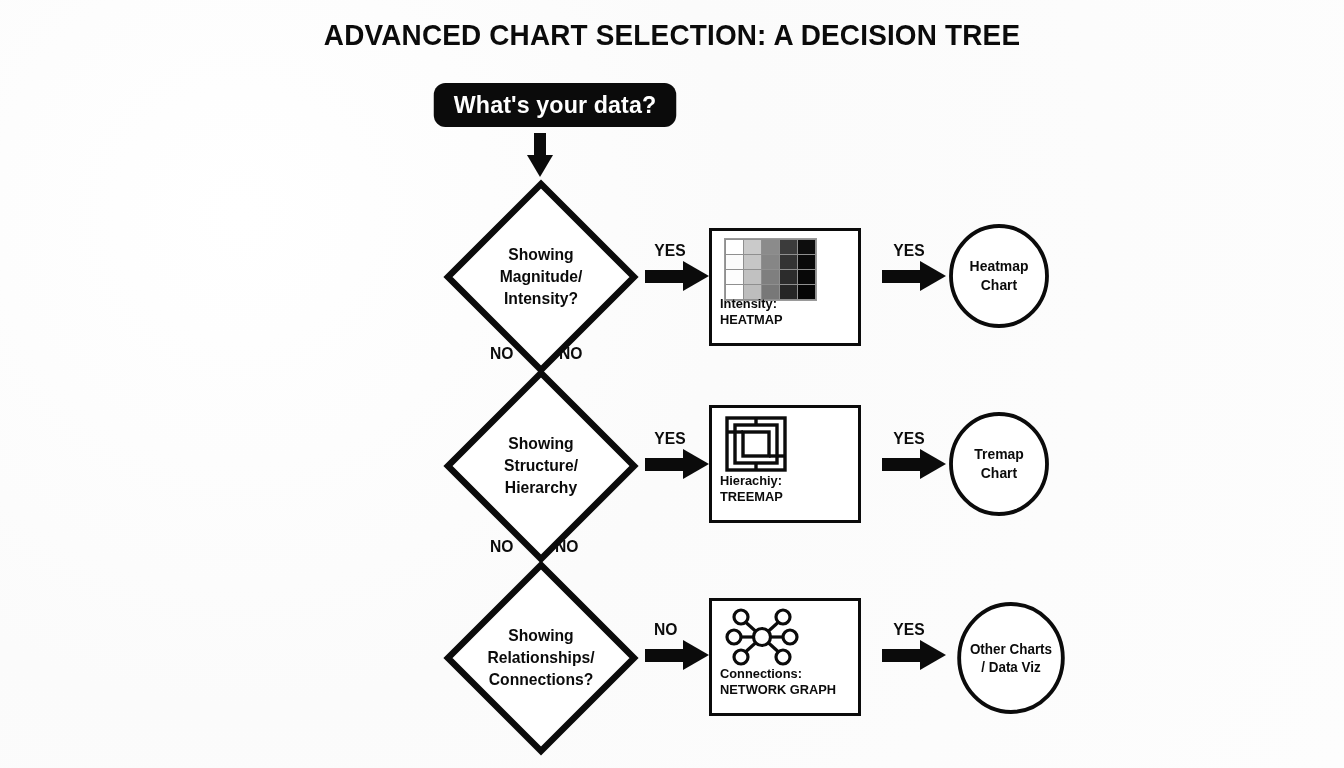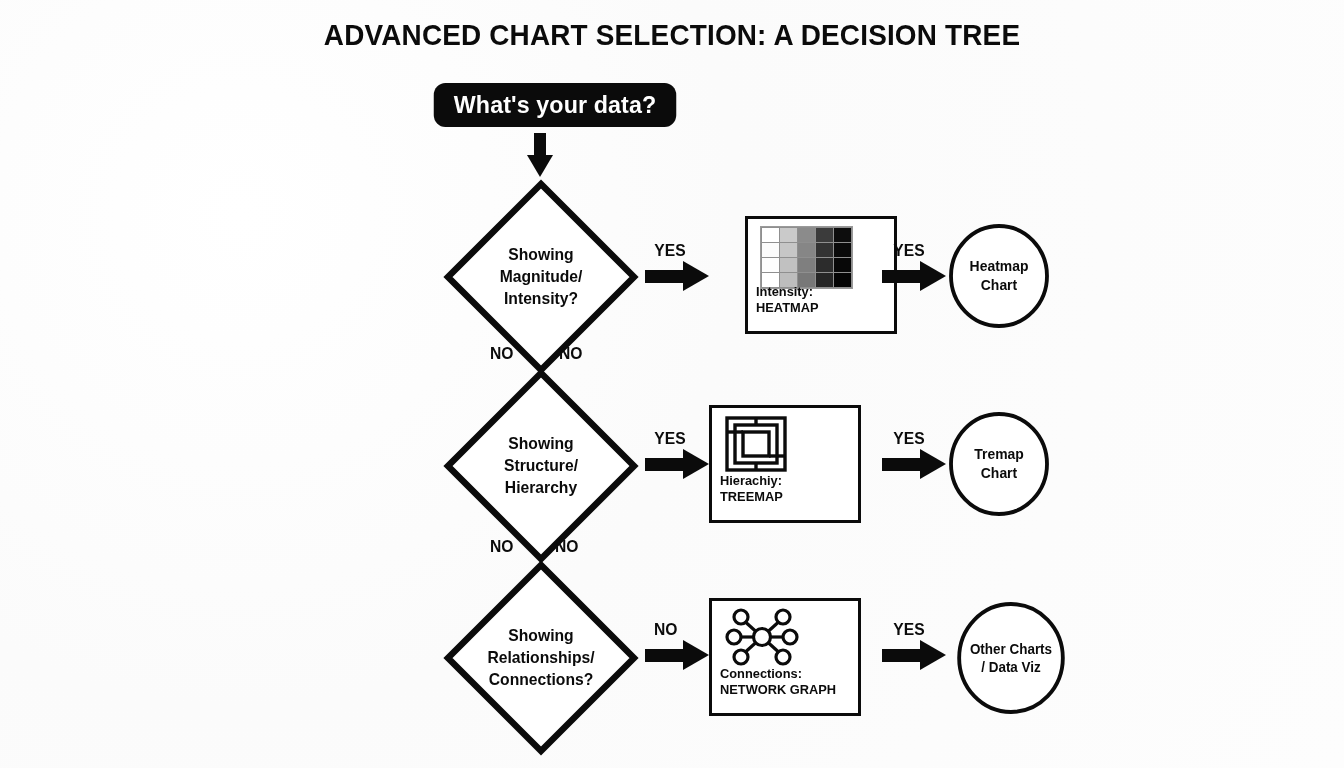--- a/index.html
+++ b/index.html
@@ -228,21 +228,21 @@
     <span>Intensity?</span>
   </div>
 </div>
 
 <div class="edge-label" style="left:653px; top:241px;">YES</div>
 <div class="arrow-right" style="left:645px; top:261px;">
   <span class="shaft"></span>
   <span class="head"></span>
 </div>
 
-<div class="box" style="left:709px; top:216px;margin-left:36px;">
+<div class="box" style="left:709px; top:228px;">
   <div class="art">
     <div class="heat-grid">
       <i style="background:#ffffff"></i>
         <i style="background:#cacaca"></i>
         <i style="background:#8b8b8b"></i>
         <i style="background:#3b3b3b"></i>
         <i style="background:#0d0d0d"></i>
       <i style="background:#fbfbfb"></i>
         <i style="background:#c6c6c6"></i>
         <i style="background:#868686"></i>

